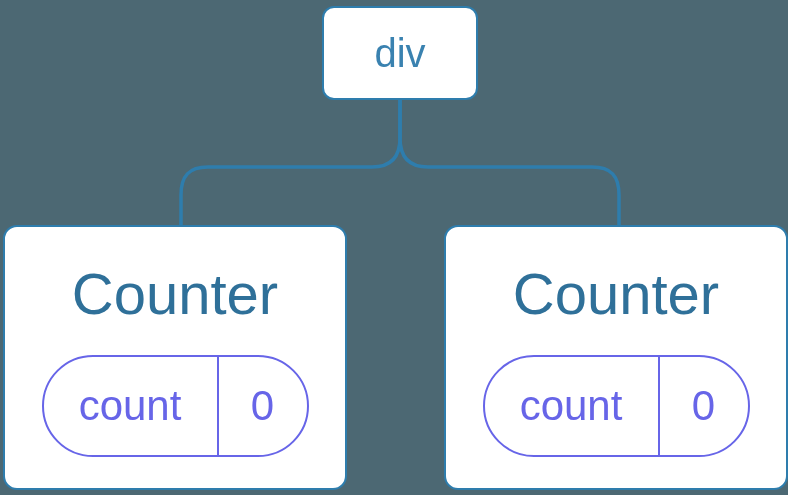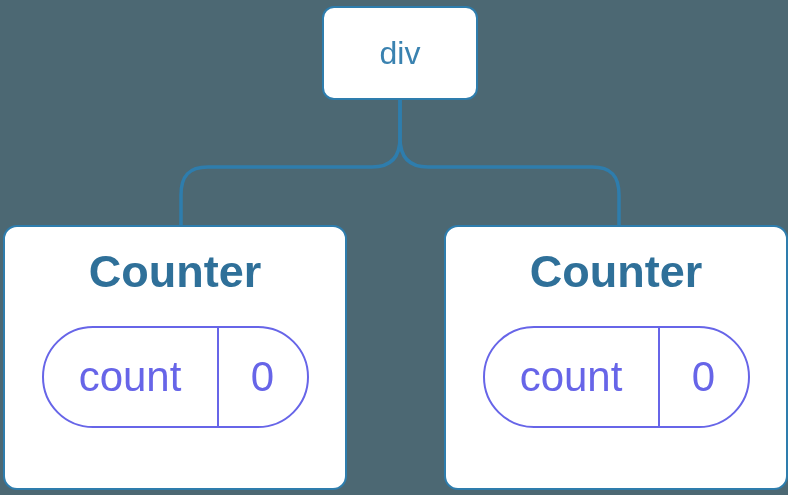--- a/index.html
+++ b/index.html
@@ -28,40 +28,40 @@
   .root-node {
     left: 322px;
     top: 6px;
     width: 156px;
     height: 94px;
     border: 2.5px solid #2e7dad;
     border-radius: 12px;
     display: flex;
     align-items: center;
     justify-content: center;
-    font-size: 32px;
+    font-size: 40px;
     font-weight: 500;
   }
   .counter-card {
     top: 225px;
     width: 344px;
     height: 265px;
     border: 2px solid #2e7dad;
     border-radius: 14px;
     display: flex;
     flex-direction: column;
     align-items: center;
     justify-content: flex-start;
   }
   .counter-card.left  { left: 3px; }
   .counter-card.right { left: 444px; }
   .card-title {
-    margin-top: 22px;
-    font-size: 45px;
-    font-weight: 700;
+    margin-top: 38px;
+    font-size: 58px;
+    font-weight: 400;
     line-height: 1;
   }
   .state-pill {
     margin-top: 32px;
     width: 267px;
     height: 102px;
     box-sizing: border-box;
     border-width: 2px;
     border-style: solid;
     border-radius: 51px;

